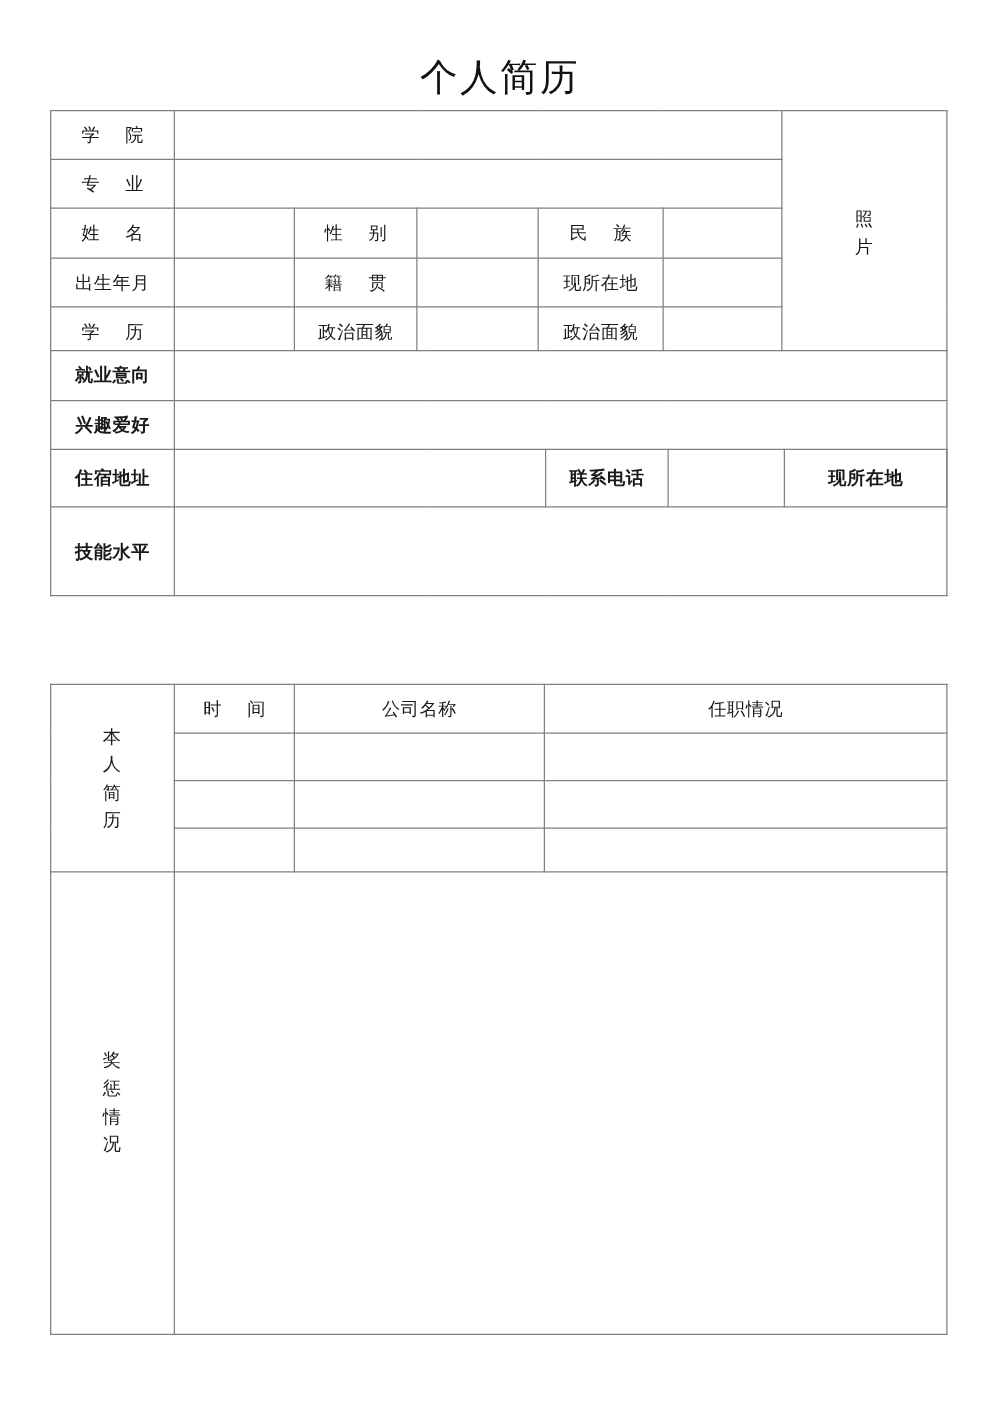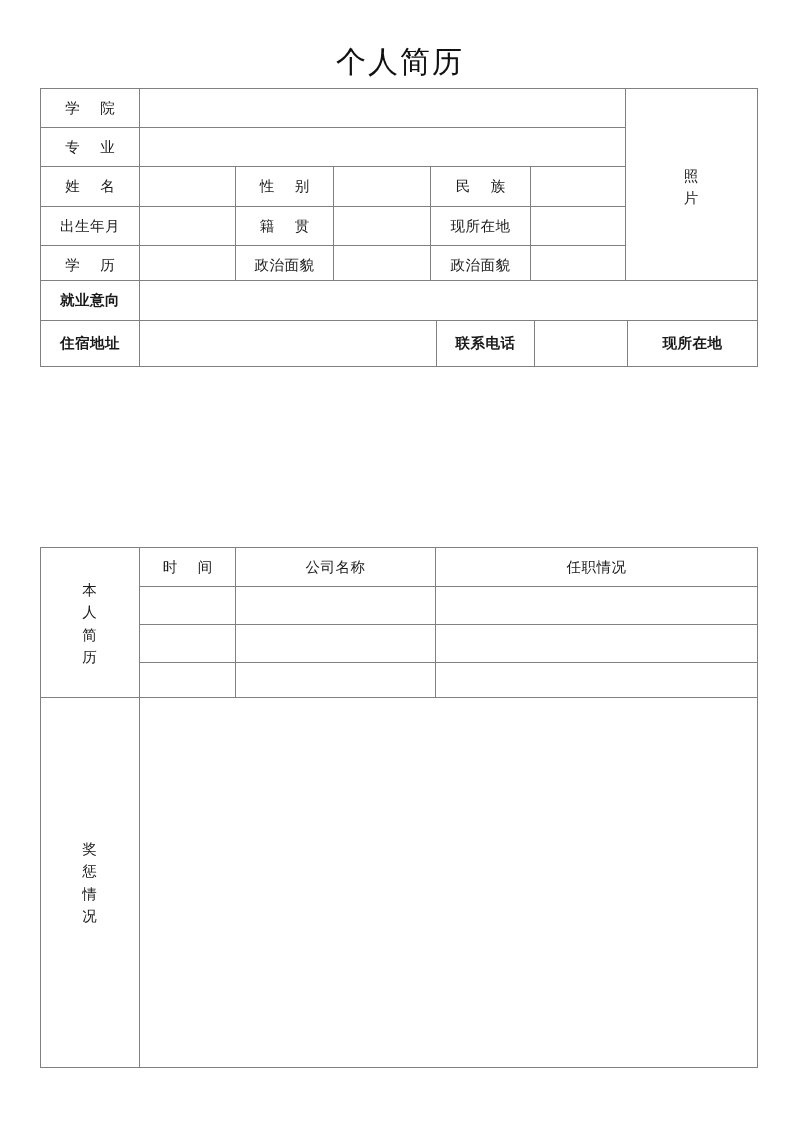--- a/index.html
+++ b/index.html
@@ -140,26 +140,34 @@
       <col style="width:98px">
       <col style="width:93px">
       <col style="width:130px">
     </colgroup>
     <tbody>
       <tr>
         <td class="lbl" style="height:39px">就业意向</td>
         <td class="blank" colspan="5"></td>
       </tr>
       <tr>
+        <td class="lbl" style="height:38px">兴趣爱好</td>
+        <td class="blank" colspan="5"></td>
+      </tr>
+      <tr>
         <td class="lbl" style="height:45px">住宿地址</td>
         <td class="blank" colspan="2"></td>
         <td class="lbl">联系电话</td>
         <td class="blank"></td>
         <td class="lbl">现所在地</td>
         <td class="blank"></td>
+      </tr>
+      <tr>
+        <td class="lbl" style="height:70px">技能水平</td>
+        <td class="blank" colspan="5"></td>
       </tr>
     </tbody>
   </table>
 
   <table class="tbl" id="t-exp">
     <colgroup>
       <col style="width:99px">
       <col style="width:96px">
       <col style="width:200px">
       <col style="width:322px">

